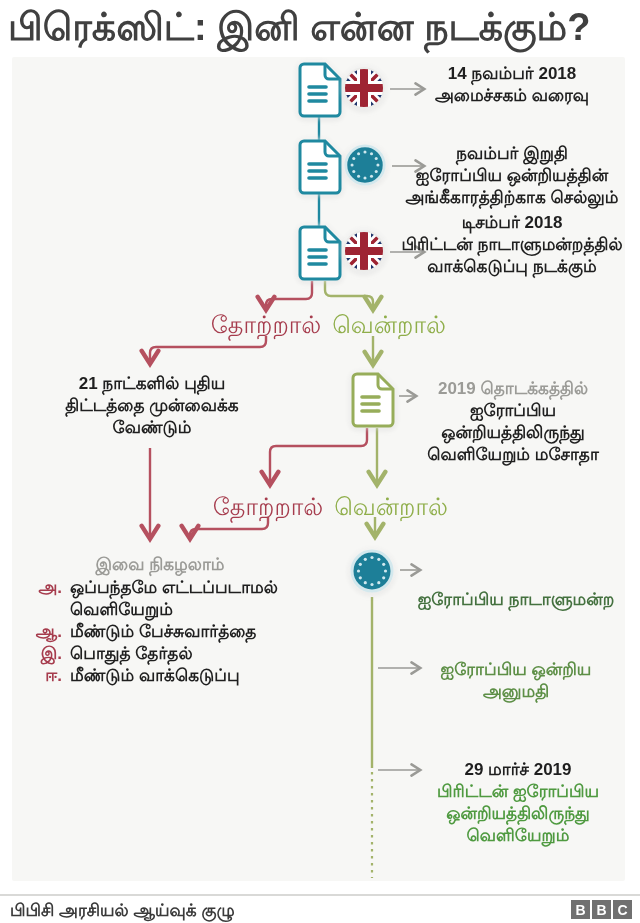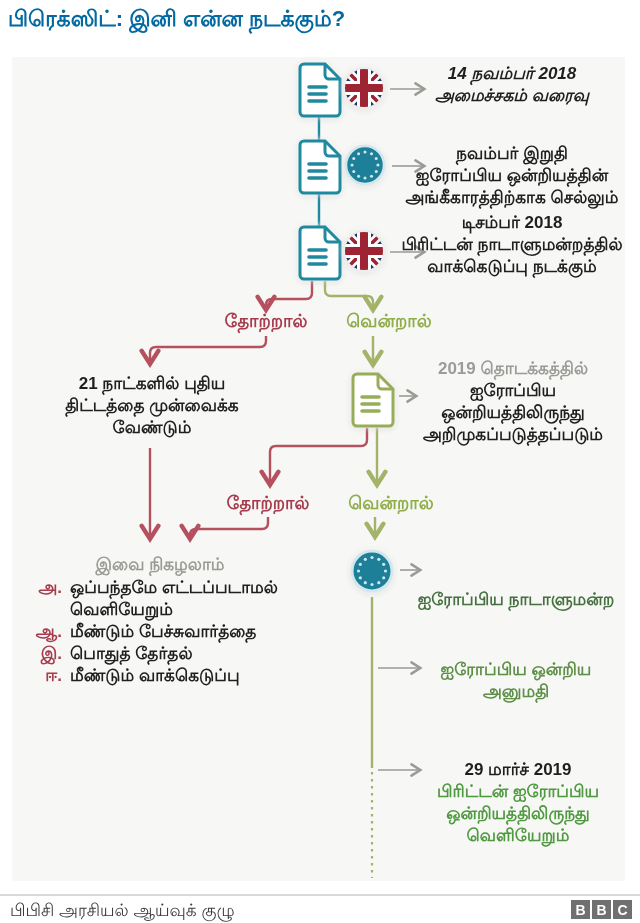--- a/index.html
+++ b/index.html
@@ -9,36 +9,36 @@
     font-family:"Liberation Sans","DejaVu Sans",sans-serif;
     -webkit-font-smoothing:antialiased;
   }
   .abs{position:absolute;}
   .panel{
     left:12px;top:57px;width:613px;height:824px;
     background:#f7f7f5;border-radius:2px;
   }
   .title{
     left:8px;top:6px;width:620px;
-    font-size:22px;font-weight:bold;color:#0369a1;letter-spacing:0px;
+    font-size:38px;font-weight:bold;color:#404040;letter-spacing:0px;
   }
   .txtblock{text-align:center;font-size:17px;line-height:22px;color:#1f1f1f;font-weight:600;}
   .muted{color:#9b9b97;}
-  .branch-label{font-size:18px;font-weight:bold;transform:translateX(-50%);white-space:nowrap;}
+  .branch-label{font-size:24px;font-weight:normal;transform:translateX(-50%);white-space:nowrap;}
   .fail{color:#a63c4d;}
   .win{color:#8fae4a;margin-left:16px;}
   .dkgreen{color:#44713f;}
   .mdgreen{color:#5d8f46;}
   .brgreen{color:#4f9a40;}
   .icon{filter:drop-shadow(0 0 3px rgba(255,255,255,0.95)) drop-shadow(0 1px 2px rgba(0,0,0,0.12));}
   .outcomes{left:30px;top:577px;width:330px;}
   .outcome-row{display:flex;font-size:17px;line-height:22px;font-weight:600;color:#1f1f1f;}
   .outcome-marker{color:#a63c4d;font-weight:bold;min-width:32px;text-align:right;padding-right:8px;}
   .footer-line{left:0;top:894px;width:640px;height:2px;background:#d9d9d7;}
-  .footer-credit{left:10px;top:901px;font-size:17px;color:#3a3a3a;font-weight:400;}
+  .footer-credit{left:10px;top:901px;font-size:17px;color:#3a3a3a;font-weight:700;}
   .bbc-logo{right:8px;top:900px;display:flex;gap:2px;}
   .bbc-box{width:19px;height:19px;background:#707070;color:#ffffff;
     font-size:14px;font-weight:bold;display:flex;align-items:center;justify-content:center;
     font-family:"Liberation Sans",sans-serif;}
 </style>
 </head>
 <body>
 
 <div class="abs panel"></div>
 
@@ -171,21 +171,21 @@
       <rect width="44" height="44" fill="#20356b"></rect>
       <path d="M0,0 L44,44 M44,0 L0,44" stroke="#ffffff" stroke-width="9"></path>
       <path d="M0,0 L44,44 M44,0 L0,44" stroke="#9e2433" stroke-width="3.5"></path>
       <path d="M22,0 V44 M0,22 H44" stroke="#ffffff" stroke-width="14"></path>
       <path d="M22,0 V44 M0,22 H44" stroke="#9e2433" stroke-width="8"></path>
     </g>
     <circle cx="22" cy="22" r="20" fill="none" stroke="#ececea" stroke-width="2"></circle>
   </svg>
 </div>
 
-<div class="abs txtblock" style="left:396px;top:63px;width:232px;font-style:italic;">
+<div class="abs txtblock" style="left:396px;top:63px;width:232px;">
   <div>14 நவம்பர் 2018</div>
   <div>அமைச்சகம் வரைவு</div>
 </div>
 <div class="abs txtblock" style="left:396px;top:143px;width:232px;">
   <div>நவம்பர் இறுதி</div>
   <div>ஐரோப்பிய ஒன்றியத்தின்</div>
   <div>அங்கீகாரத்திற்காக செல்லும்</div>
 </div>
 <div class="abs txtblock" style="left:396px;top:212px;width:232px;">
   <div>டிசம்பர் 2018</div>
@@ -206,25 +206,25 @@
   <svg width="50" height="58" viewBox="0 0 50 58">
     <path d="M10,3 h21 l15,15 v33 a4,4 0 0 1 -4,4 h-32 a4,4 0 0 1 -4,-4 v-44 a4,4 0 0 1 4,-4 z" fill="#ffffff" stroke="#97ad5a" stroke-width="3"></path>
     <path d="M31,3 v11 a4,4 0 0 0 4,4 h11" fill="none" stroke="#97ad5a" stroke-width="3"></path>
     <g stroke="#97ad5a" stroke-width="3.6" stroke-linecap="round">
       <line x1="15" y1="26" x2="32" y2="26"></line>
         <line x1="15" y1="33" x2="32" y2="33"></line>
         <line x1="15" y1="40" x2="32" y2="40"></line>
     </g>
   </svg>
 </div>
-<div class="abs txtblock" style="left:400px;top:358px;width:226px;">
+<div class="abs txtblock" style="left:400px;top:378px;width:226px;">
   <div class="muted">2019 தொடக்கத்தில்</div>
   <div>ஐரோப்பிய</div>
   <div>ஒன்றியத்திலிருந்து</div>
-  <div>அறிமுகப்படுத்தப்படும்</div>
+  <div>வெளியேறும் மசோதா</div>
 </div>
 
 <div class="abs branch-label fail" style="left:268px;top:493px;">தோற்றால்</div>
 <div class="abs branch-label win" style="left:375px;top:493px;">வென்றால்</div>
 
 <div class="abs txtblock muted" style="left:55px;top:554px;width:210px;">இவை நிகழலாம்</div>
 <div class="abs outcomes">
   <div class="outcome-row">
     <span class="outcome-marker">அ.</span>
     <span>ஒப்பந்தமே எட்டப்படாமல் வெளியேறும்</span>

